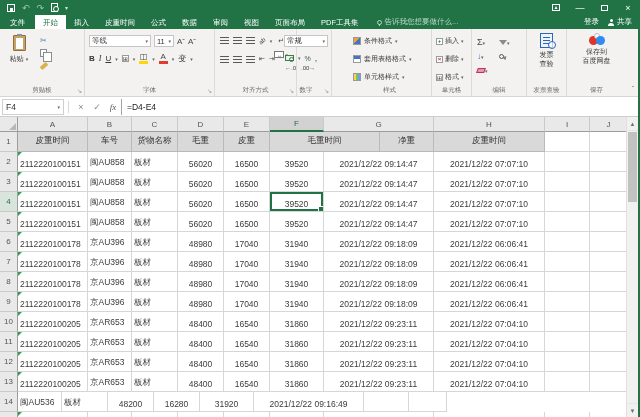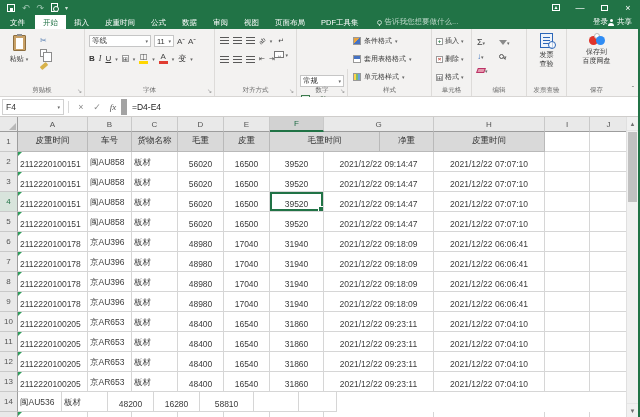--- a/index.html
+++ b/index.html
@@ -26,21 +26,21 @@
   .i-maxbox { width:7px; height:6px; border:1px solid #fff; }
 
   
   .tabrow { position:absolute; top:15px; left:0; right:-2px; height:14px; background:#217346; display:flex; align-items:flex-end; }
   .tab { color:#fff; font-size:7.5px; padding:3px 8px 2px; height:14px; display:flex; align-items:center; }
   .tab.file { padding:3px 10px 2px; }
   .tab.active { background:#fff; color:#217346; }
   .tellme { display:flex; align-items:center; gap:3px; color:#b9d6c6; font-size:7.5px; margin-left:10px; padding-bottom:2px; }
   .i-bulb { width:5px; height:5px; border:1px solid #b9d6c6; border-radius:50%; position:relative; }
   .i-bulb::after { content:''; position:absolute; left:1px; bottom:-2px; width:1px; height:2px; background:#b9d6c6; }
-  .tabrow-right { margin-left:auto; display:flex; align-items:flex-start; padding:0 8px 2px 0; color:#fff; font-size:7.5px; }
+  .tabrow-right { margin-left:auto; display:flex; align-items:flex-start; gap:9px; padding:0 8px 2px 0; color:#fff; font-size:7.5px; }
   .i-person { width:6px; height:7px; position:relative; }
   .i-person::before { content:''; position:absolute; top:0; left:1.5px; width:3px; height:3px; border-radius:50%; background:#fff; }
   .i-person::after { content:''; position:absolute; bottom:0; left:0; width:6px; height:3px; border-radius:3px 3px 0 0; background:#fff; }
 
   
   .ribbon { position:absolute; top:29px; left:0; right:0; height:68px; background:#f3f2f1; border-bottom:1px solid #d8d6d4; }
   .grp { position:absolute; top:0; bottom:0; border-right:1px solid #dddbd9; }
   .grp-label { position:absolute; bottom:1px; left:0; right:0; text-align:center; font-size:6.5px; color:#6a6a6a; }
   .dlg { position:absolute; right:2px; bottom:2px; font-size:6px; color:#8a8a8a; line-height:6px; }
   .caret { font-size:5px; color:#666; }
@@ -78,21 +78,21 @@
   .g-align { left:215px; width:82px; }
   .alr { position:absolute; left:5px; display:flex; align-items:center; gap:4px; }
   .alr1 { top:8px; } .alr2 { top:26px; }
   .i-lines { width:9px; height:7px; background:repeating-linear-gradient(to bottom,#595959 0 1px,transparent 1px 3px); }
   .i-orient { font-size:6px; color:#444; transform:rotate(-40deg); display:inline-block; }
   .i-arrow { font-size:7px; color:#444; }
   .mergecol { position:absolute; right:8px; top:8px; display:flex; flex-direction:column; gap:6px; align-items:center; }
   .i-wrap { font-size:7px; color:#444; }
   .i-merge { width:10px; height:7px; border:1px solid #777; background:#fff; font-size:5px; text-align:center; line-height:6px; color:#444; }
 
-  .g-num { left:297px; width:51px;margin-top:40px; }
+  .g-num { left:281px; width:51px; }
   .numbox { position:absolute; left:3px; top:6px; width:44px; }
   .numrow2 { position:absolute; left:4px; top:24px; display:flex; gap:4px; align-items:center; font-size:7px; color:#3c5f41; }
   .i-money { width:9px; height:6px; border:1px solid #3c7a4e; background:#e6f1e8; position:relative; }
   .i-money::after { content:''; position:absolute; left:3px; top:1px; width:3px; height:3px; border:1px solid #3c7a4e; border-radius:50%; }
   .numrow3 { position:absolute; left:4px; top:36px; display:flex; gap:5px; font-size:6px; color:#444; }
 
   .g-styles { left:348px; width:84px; }
   .stylerow { position:absolute; left:5px; display:flex; align-items:center; gap:3px; font-size:7px; color:#3b3b3b; }
   .sr1 { top:7px; } .sr2 { top:25px; } .sr3 { top:43px; }
   .i-cf { width:8px; height:8px; background:linear-gradient(135deg,#e8a33d 50%,#4472c4 50%); border:1px solid #999; }
@@ -128,21 +128,21 @@
   .collapse { position:absolute; right:4px; bottom:4px; color:#666; font-size:7px; }
 
   
   .fbar { position:absolute; top:97px; left:0; right:0; height:20px; background:#fff; border-bottom:1px solid #cfcdcb;
           display:flex; align-items:center; }
   .namebox { width:62px; height:16px; margin-left:2px; border:1px solid #d0d0d0; background:#fff; display:flex;
              align-items:center; justify-content:space-between; padding:0 3px; font-size:8.5px; }
   .fsep { width:1px; height:12px; background:#d8d8d8; margin:0 4px; }
   .fb-ico { width:16px; text-align:center; color:#8a8a8a; font-size:9px; }
   .fb-fx { font-style:italic; font-family:"Liberation Serif","DejaVu Serif",serif; color:#555; }
-  .fb-text { flex:1; height:16px; border-left:6px solid #a3a3a3; display:flex; align-items:center; padding-left:5px;
+  .fb-text { flex:1; height:16px; border-left:1px solid #a3a3a3; display:flex; align-items:center; padding-left:5px;
              font-size:8.5px; color:#222; }
 
   
   .grid { position:absolute; top:117px; left:0; width:628px; height:300px; overflow:hidden; background:#fff; }
   .rowline { display:flex; height:20px; }
   .rowline.colhead { height:15px; }
   .corner { width:18px; background:#e9e9e9; border-right:1px solid #9d9d9d; border-bottom:1px solid #9d9d9d; position:relative; }
   .corner::after { content:''; position:absolute; right:1px; bottom:1px; width:0; height:0;
                    border-left:7px solid transparent; border-bottom:7px solid #b8b8b8; }
   .colhdr { background:#e9e9e9; border-right:1px solid #c9c9c9; border-bottom:1px solid #9d9d9d;
@@ -587,21 +587,22 @@
         <div class="cell c-center" style="width: 111px;">2021/12/22 07:04:10</div>
         <div class="cell c-center" style="width: 45px;"></div>
         <div class="cell c-center" style="width: 38px;"></div>
       </div>
       <div class="rowline">
         <div class="rowhdr">14</div>
         <div class="cell c-left" style="width: 44px;">闽AU536</div>
         <div class="cell c-left" style="width: 46px;">板材</div>
         <div class="cell c-center" style="width: 46px;">48200</div>
         <div class="cell c-center" style="width: 46px;">16280</div>
-        <div class="cell c-center" style="width: 54px;">58810</div>
+        <div class="cell c-center" style="width: 54px;">31920</div>
+        <div class="cell c-center" style="width: 110px;">2021/12/22 09:16:49</div>
         <div class="cell c-center" style="width: 45px;"></div>
         <div class="cell c-center" style="width: 38px;"></div>
       </div>
       <div class="rowline">
         <div class="rowhdr">15</div>
         <div class="cell c-left err" style="width: 70px;">2112220100176</div>
         <div class="cell c-left" style="width: 44px;">闽AU536</div>
         <div class="cell c-left" style="width: 46px;">板材</div>
         <div class="cell c-center" style="width: 46px;">48200</div>
         <div class="cell c-center" style="width: 46px;">16280</div>

